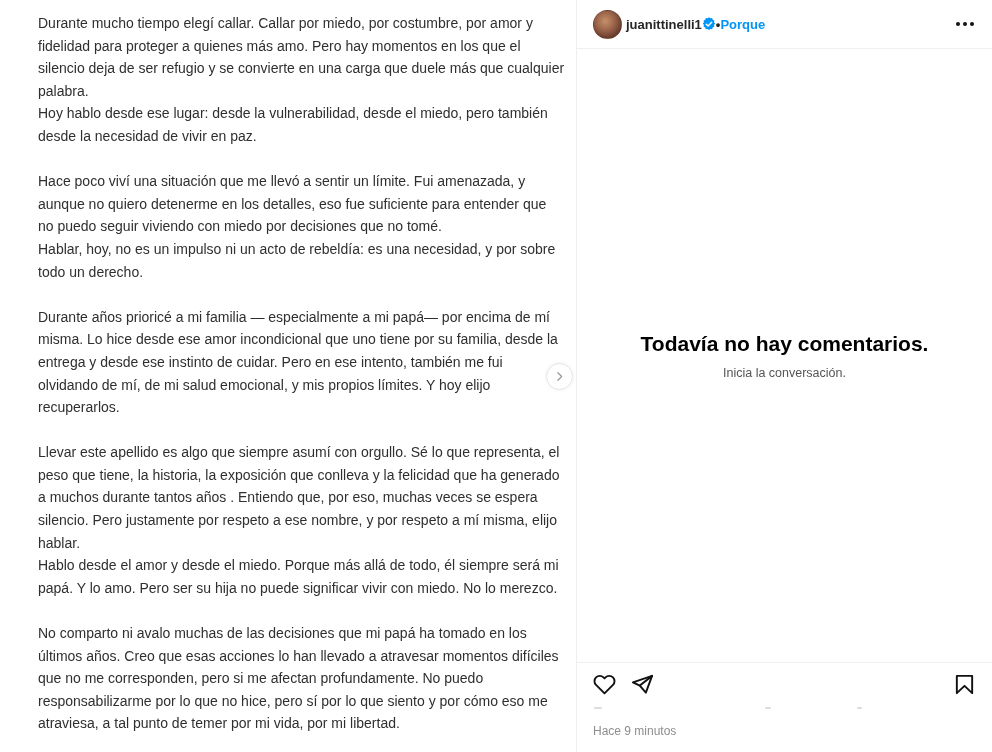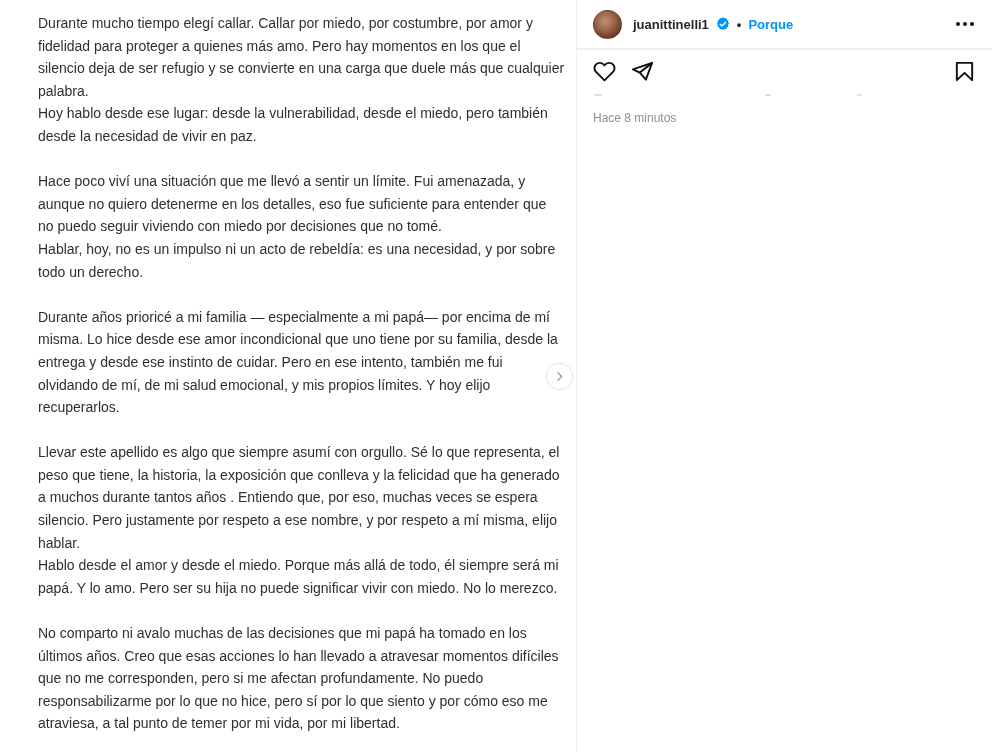--- a/index.html
+++ b/index.html
@@ -31,21 +31,21 @@
 
   
   .panel {
     width: 416px; height: 752px; flex: none;
     display: flex; flex-direction: column;
     border-left: 1px solid #efefef; background: #fff;
   }
   .panel-header {
     height: 49px; flex: none;
     display: flex; align-items: center;
-    padding: 0 16px; gap: 7px;
+    padding: 0 16px; 
     border-bottom: 1px solid #efefef;
   }
   .avatar {
     width: 29px; height: 29px; border-radius: 50%; flex: none;
     background: radial-gradient(circle at 42% 38%, #c6906c 0%, #a16a4e 35%, #6e4030 70%, #57291f 100%);
     border: 1px solid rgba(0,0,0,0.08);
     cursor: pointer;
   }
   .username { font-size: 13px; font-weight: 700; color: #262626; cursor: pointer; margin-left: 4px; }
   .verified { width: 14px; height: 14px; display: block; }
@@ -145,20 +145,24 @@
       </span>
       <span class="dot-sep">•</span>
       <button class="follow-btn">Porque</button>
       <button class="more-btn">
         <i></i>
           <i></i>
           <i></i>
       </button>
     </div>
 
+    <div class="comments-area">
+      <div class="empty-title">Todavía no hay comentarios.</div>
+      <div class="empty-sub">Inicia la conversación.</div>
+    </div>
 
     <div class="action-block">
       <div class="action-bar">
         <button class="icon-btn">
           <span>
             <svg width="23" height="23" viewBox="0 0 24 24" fill="none" stroke="#111" stroke-width="2" stroke-linecap="round" stroke-linejoin="round">
                 <path d="M20.84 4.61a5.5 5.5 0 0 0-7.78 0L12 5.67l-1.06-1.06a5.5 5.5 0 0 0-7.78 7.78l1.06 1.06L12 21.23l7.78-7.78 1.06-1.06a5.5 5.5 0 0 0 0-7.78z"></path>
               </svg>
           </span>
         </button>
@@ -176,17 +180,17 @@
                 <polygon points="20 21 12 13.44 4 21 4 3 20 3 20 21"></polygon>
               </svg>
           </span>
         </button>
       </div>
       <div class="faded-likes">
         <i></i>
         <i></i>
         <i></i>
       </div>
-      <div class="timestamp">Hace 8 minutos</div>
+      <div class="timestamp">Hace 9 minutos</div>
     </div>
 
   </div>
 </div>
 
 </body></html>

